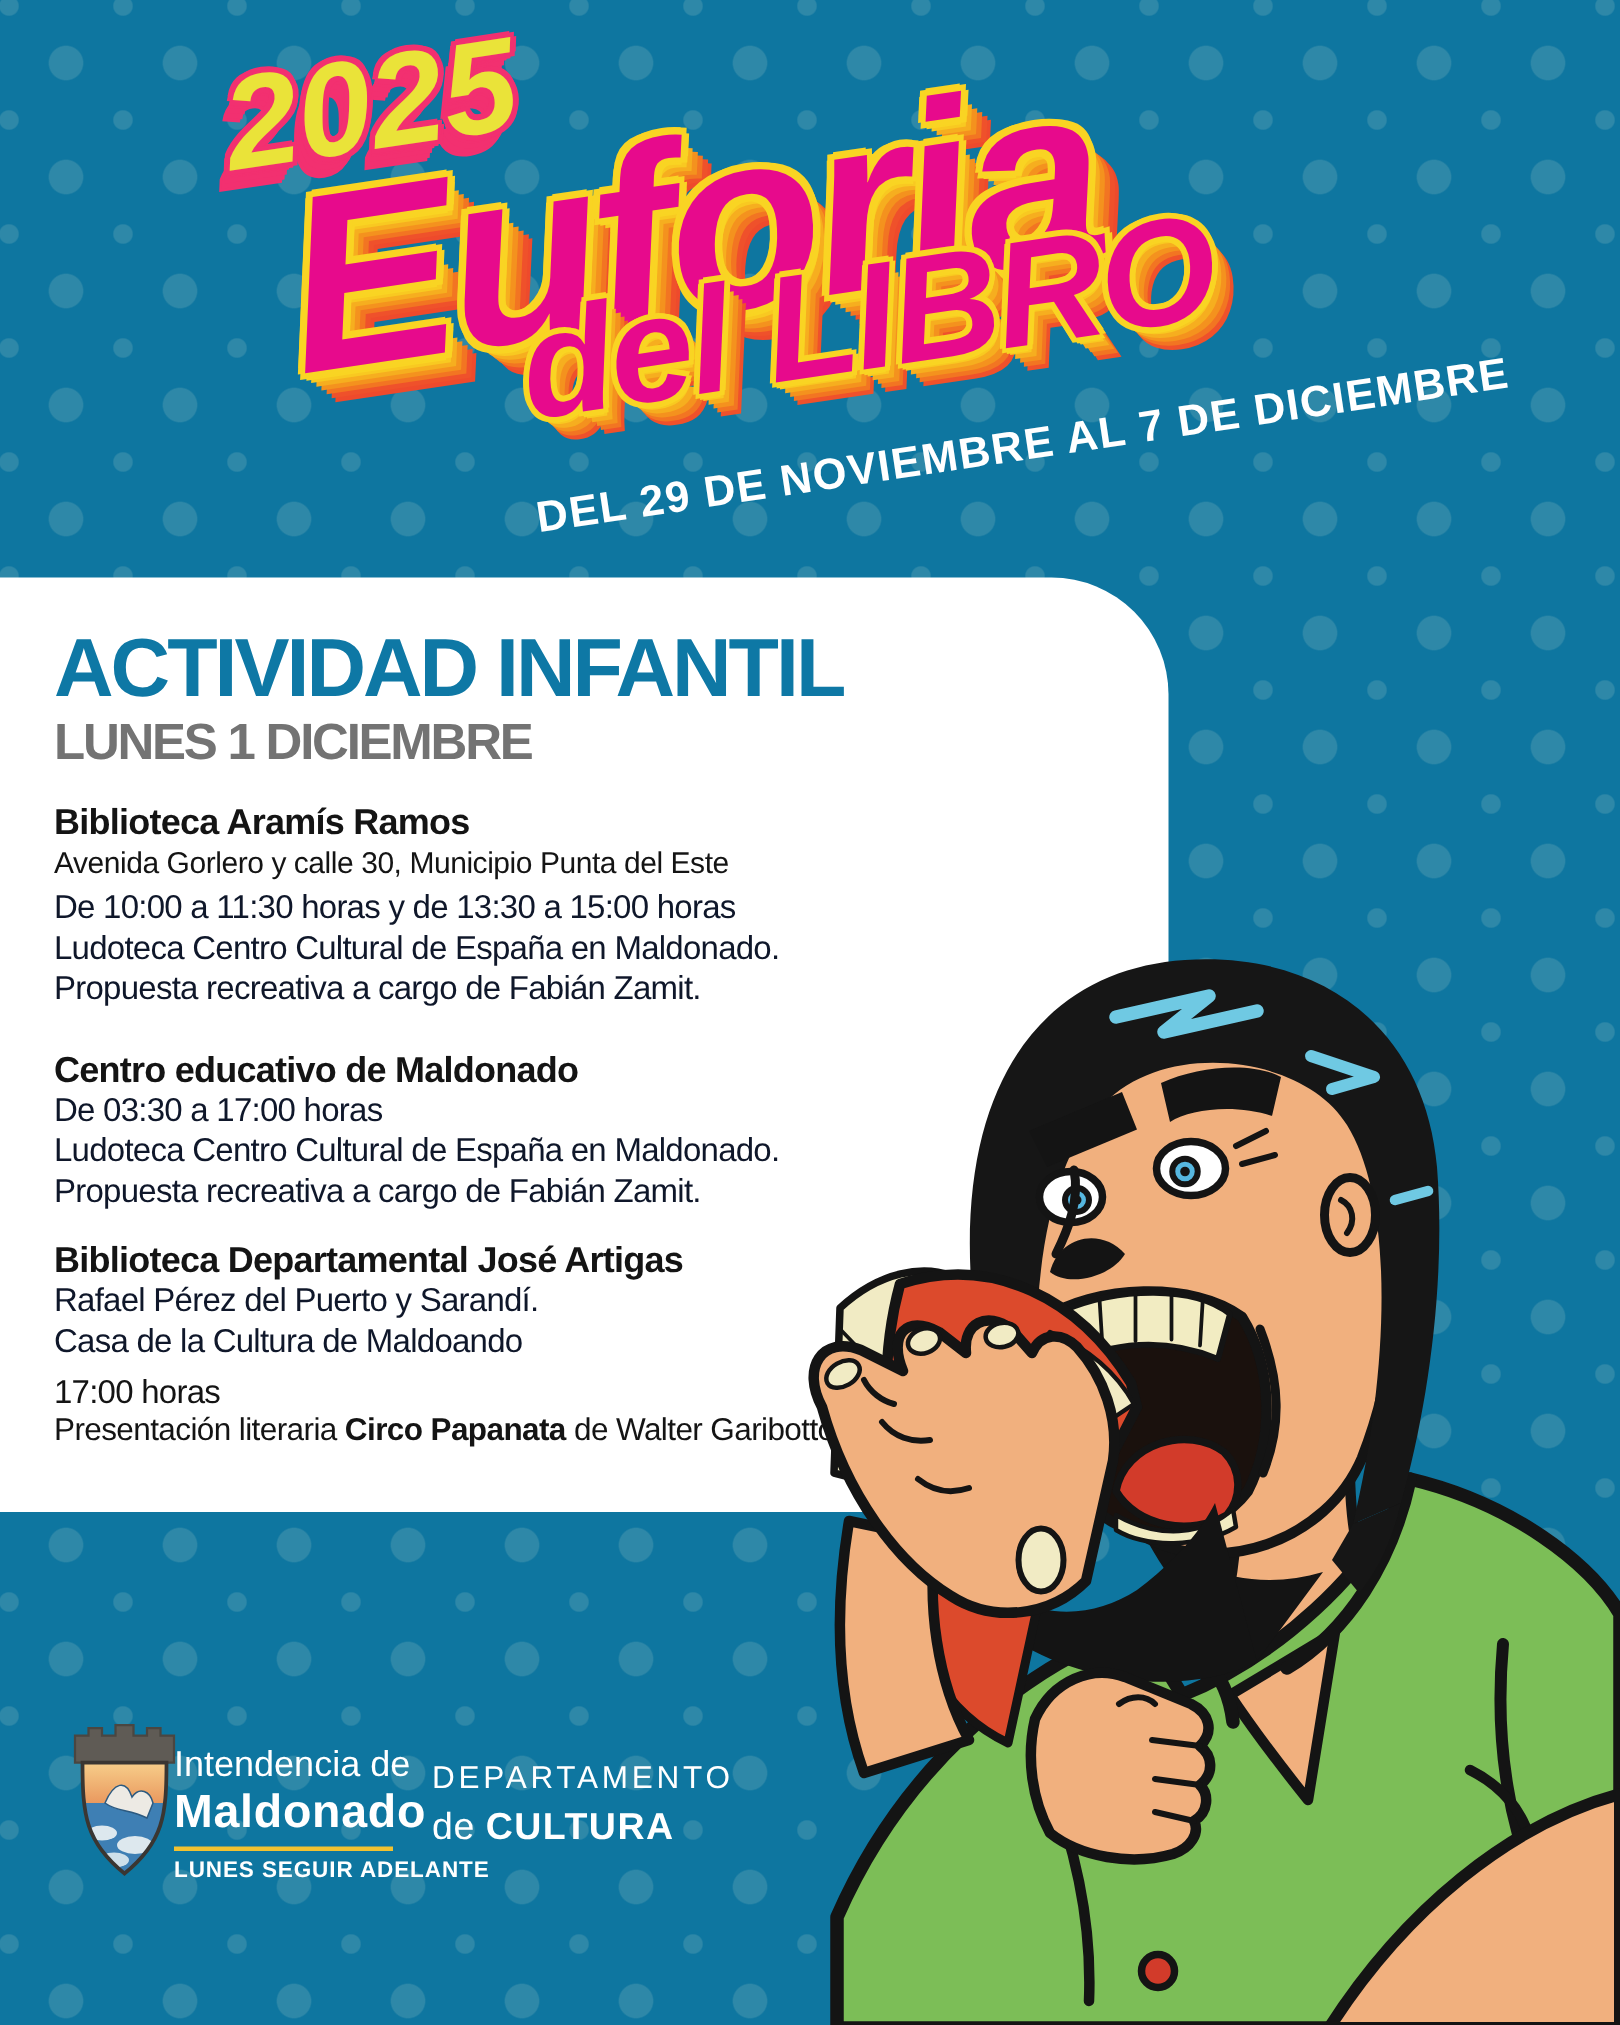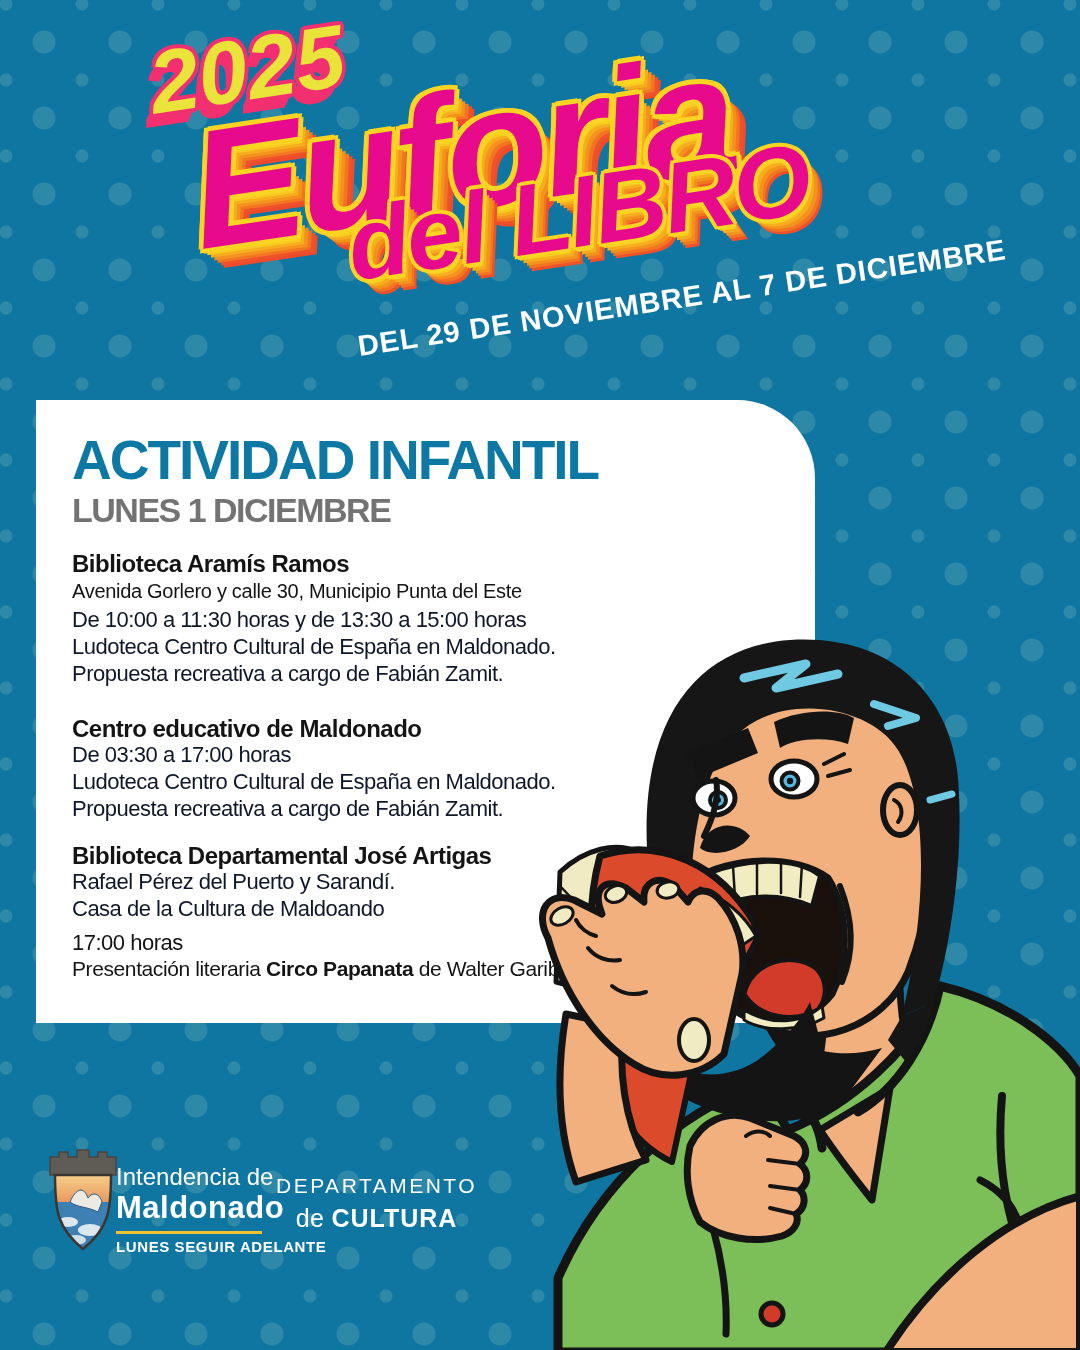--- a/index.html
+++ b/index.html
@@ -46,22 +46,22 @@
       10px 14px 0 #F27522, 12px 17px 0 #EF512B;
   }
   .date-range {
     left:358px; top:330px; transform:rotate(-8.5deg);
     font:700 29px/1.15 "Liberation Sans", sans-serif; letter-spacing:1px;
     color:#FFFFFF;
   }
 
   
   .card {
-    position:absolute; left:0; top:400px; width:779px; height:623px;
-    background:#FFFFFF; border-radius:0 78px 0 0; z-index:2;margin-left:36px;
+    position:absolute; left:0; top:385px; width:779px; height:623px;
+    background:#FFFFFF; border-radius:0 78px 0 0; z-index:2;
   }
   .card > div { position:absolute; left:36px; white-space:nowrap; }
   .h1 { top:28px;  font-weight:800; font-size:55px; letter-spacing:-2px; color:#0E78A5; }
   .h2 { top:91px;  font-weight:700; font-size:34px; letter-spacing:-1.5px; color:#737373; }
   .venue   { font-weight:700; font-size:24px; color:#141414; letter-spacing:-0.5px; }
   .address { font-size:20px; color:#141414; letter-spacing:-0.3px; }
   .body-lines { font-size:22px; color:#0f172a; line-height:27px; letter-spacing:-0.5px; }
   .v1 { top:150px; } .a1 { top:180px; } .l1 { top:206px; }
   .v2 { top:315px; } .l2 { top:341px; }
   .v3 { top:442px; } .l3 { top:468px; }
@@ -73,21 +73,21 @@
   .man-svg { position:absolute; left:0; top:620px; width:1080px; height:730px; z-index:3; }
 
   
   .footer { position:absolute; left:0; top:1130px; width:560px; height:160px; z-index:2; color:#fff; }
   .shield { position:absolute; left:38px; top:14px; }
   .org-block { position:absolute; left:116px; top:34px; }
   .org-line1 { font-size:24px; font-weight:400; line-height:1.1; }
   .org-line2 { font-size:31px; font-weight:700; line-height:1.15; letter-spacing:0.5px; }
   .org-rule  { width:146px; height:3px; background:#F2C230; margin:5px 0 4px 0; }
   .org-tagline { font-size:15px; font-weight:700; letter-spacing:0.6px; }
-  .dept-block { position:absolute; left:276px; top:44px;text-align:center; }
+  .dept-block { position:absolute; left:288px; top:44px; }
   .dept-line1 { font-size:21px; font-weight:500; letter-spacing:2.5px; }
   .dept-line2 { margin-top:6px; font-size:25px; }
   .dept-line2 .de { font-weight:400; letter-spacing:0.5px; }
   .dept-line2 .cultura { font-weight:700; letter-spacing:1px; }
 </style>
 </head>
 <body>
 
 <div class="poster">
 

